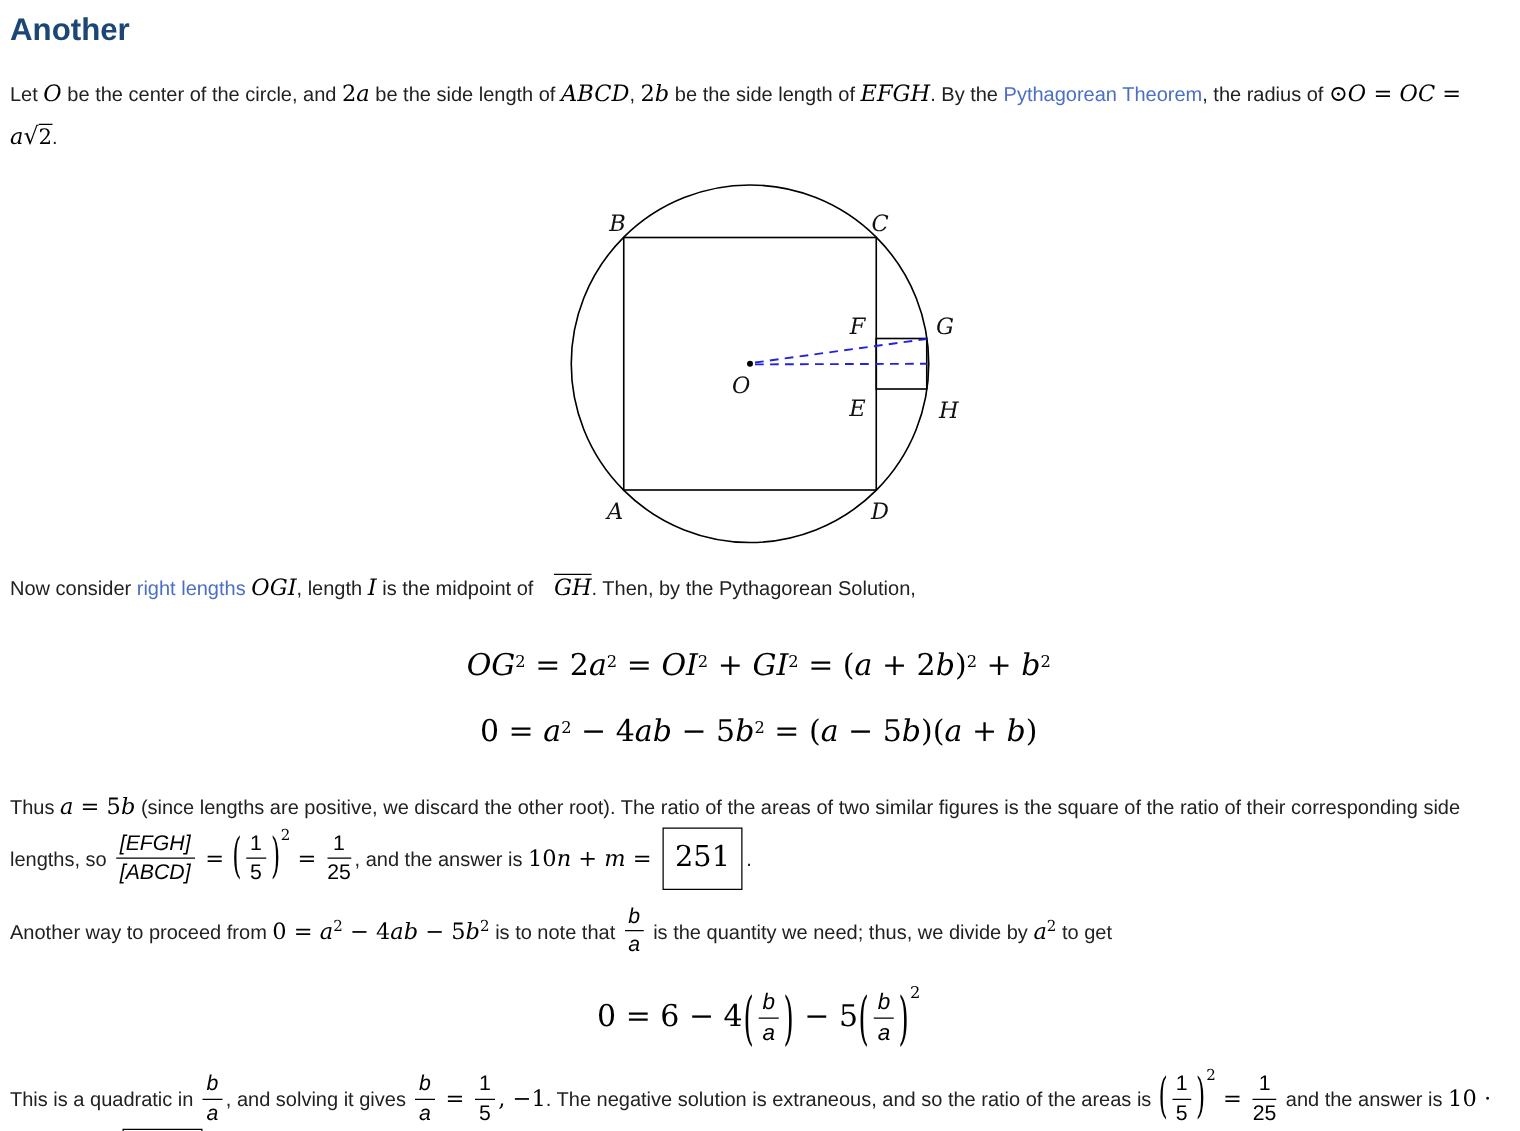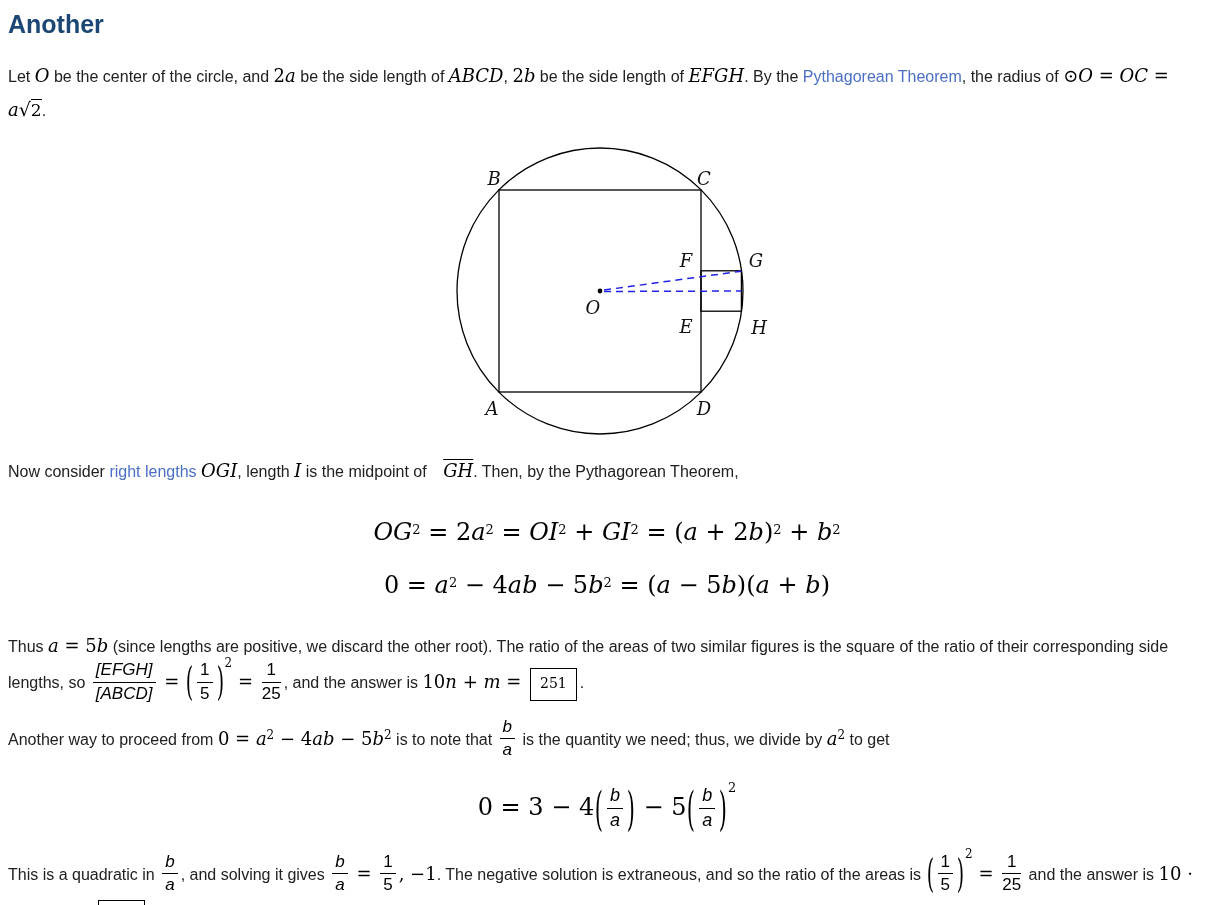--- a/index.html
+++ b/index.html
@@ -39,21 +39,21 @@
   .fn{display:block;border-bottom:1.3px solid #000;padding:0 3px 1px;}
   .fd{display:block;padding-top:1px;}
   .fn.i,.fd.i{font-style:italic;}
   .bp{
     display:inline-block;font-family:"DejaVu Serif",serif;font-size:18px;
     vertical-align:middle;line-height:1;color:var(--c-math);
     transform:scaleY(2.15) scaleX(1.05);margin:0 1px;position:relative;top:-2px;
   }
   .mbox{
     display:inline-block;border:1.3px solid #000;padding:2px 9px 3px;
-    font-family:"DejaVu Serif",serif;font-size:14px;margin:0 3px;color:var(--c-math);
+    font-family:"DejaVu Serif",serif;font-size:23px;margin:0 3px;color:var(--c-math);
   }
   
   .eq{text-align:center;margin:8px 0;line-height:1.9;max-width:1200px;}
   .eq .mi,.eq .mr,.eq .mol{font-size:24px;}
   .eq sup.ms,.eq sup.mhs{font-size:13px;}
   .eq .frac{font-size:18px;}
   .eq .bp{font-size:20px;transform:scaleY(2.3) scaleX(1.05);}
   .eqblock{margin:22px 0 20px 0;}
   
   .diagram{width:340px;margin:14px auto 10px auto;}
@@ -85,28 +85,28 @@
       <text class="dlabel" x="55" y="274" text-anchor="middle">A</text>
       <text class="dlabel" x="267" y="274" text-anchor="middle">D</text>
       <text class="dlabel" x="249" y="126" text-anchor="middle">F</text>
       <text class="dlabel" x="319" y="126" text-anchor="middle">G</text>
       <text class="dlabel" x="249" y="192" text-anchor="middle">E</text>
       <text class="dlabel" x="322" y="193" text-anchor="middle">H</text>
       <text class="dlabel" x="156" y="173" text-anchor="middle">O</text>
     </svg>
   </div>
 
-  <p class="para"><span class="bt">Now consider </span><a class="lnk" href="#">right lengths</a><span class="bt"> </span><span class="mi">OGI</span><span class="bt">, length </span><span class="mi">I</span><span class="bt"> is the midpoint of </span><span class="mol">GH</span><span class="bt">. Then, by the Pythagorean Theorem,</span></p>
+  <p class="para"><span class="bt">Now consider </span><a class="lnk" href="#">right lengths</a><span class="bt"> </span><span class="mi">OGI</span><span class="bt">, length </span><span class="mi">I</span><span class="bt"> is the midpoint of </span><span class="mol">GH</span><span class="bt">. Then, by the Pythagorean Solution,</span></p>
 
   <div class="eqblock">
     <div class="eq"><span class="mi">OG</span><sup class="ms">2</sup><span class="mr"> = 2</span><span class="mi">a</span><sup class="ms">2</sup><span class="mr"> = </span><span class="mi">OI</span><sup class="ms">2</sup><span class="mr"> + </span><span class="mi">GI</span><sup class="ms">2</sup><span class="mr"> = (</span><span class="mi">a</span><span class="mr"> + 2</span><span class="mi">b</span><span class="mr">)</span><sup class="ms">2</sup><span class="mr"> + </span><span class="mi">b</span><sup class="ms">2</sup></div>
     <div class="eq"><span class="mr">0 = </span><span class="mi">a</span><sup class="ms">2</sup><span class="mr"> − 4</span><span class="mi">ab</span><span class="mr"> − 5</span><span class="mi">b</span><sup class="ms">2</sup><span class="mr"> = (</span><span class="mi">a</span><span class="mr"> − 5</span><span class="mi">b</span><span class="mr">)(</span><span class="mi">a</span><span class="mr"> + </span><span class="mi">b</span><span class="mr">)</span></div>
   </div>
 
   <p class="para"><span class="bt">Thus </span><span class="mi">a</span><span class="mr"> = 5</span><span class="mi">b</span><span class="bt"> (since lengths are positive, we discard the other root). The ratio of the areas of two similar figures is the square of the ratio of their corresponding side lengths, so </span><span class="frac"><span class="fn i">[EFGH]</span><span class="fd i">[ABCD]</span></span><span class="mr"> = </span><span class="bp">(</span><span class="frac"><span class="fn r">1</span><span class="fd r">5</span></span><span class="bp">)</span><sup class="mhs">2</sup><span class="mr"> = </span><span class="frac"><span class="fn r">1</span><span class="fd r">25</span></span><span class="bt">, and the answer is </span><span class="mr">10</span><span class="mi">n</span><span class="mr"> + </span><span class="mi">m</span><span class="mr"> = </span><span class="mbox">251</span><span class="bt">.</span></p>
 
   <p class="para"><span class="bt">Another way to proceed from </span><span class="mr">0 = </span><span class="mi">a</span><sup class="ms">2</sup><span class="mr"> − 4</span><span class="mi">ab</span><span class="mr"> − 5</span><span class="mi">b</span><sup class="ms">2</sup><span class="bt"> is to note that </span><span class="frac"><span class="fn i">b</span><span class="fd i">a</span></span><span class="bt"> is the quantity we need; thus, we divide by </span><span class="mi">a</span><sup class="ms">2</sup><span class="bt"> to get</span></p>
 
-  <div class="eq eqblock"><span class="mr">0 = 3 − 4</span><span class="bp">(</span><span class="frac"><span class="fn i">b</span><span class="fd i">a</span></span><span class="bp">)</span><span class="mr"> − 5</span><span class="bp">(</span><span class="frac"><span class="fn i">b</span><span class="fd i">a</span></span><span class="bp">)</span><sup class="mhs">2</sup></div>
+  <div class="eq eqblock"><span class="mr">0 = 6 − 4</span><span class="bp">(</span><span class="frac"><span class="fn i">b</span><span class="fd i">a</span></span><span class="bp">)</span><span class="mr"> − 5</span><span class="bp">(</span><span class="frac"><span class="fn i">b</span><span class="fd i">a</span></span><span class="bp">)</span><sup class="mhs">2</sup></div>
 
   <p class="para"><span class="bt">This is a quadratic in </span><span class="frac"><span class="fn i">b</span><span class="fd i">a</span></span><span class="bt">, and solving it gives </span><span class="frac"><span class="fn i">b</span><span class="fd i">a</span></span><span class="mr"> = </span><span class="frac"><span class="fn r">1</span><span class="fd r">5</span></span><span class="mr">, −1</span><span class="bt">. The negative solution is extraneous, and so the ratio of the areas is </span><span class="bp">(</span><span class="frac"><span class="fn r">1</span><span class="fd r">5</span></span><span class="bp">)</span><sup class="mhs">2</sup><span class="mr"> = </span><span class="frac"><span class="fn r">1</span><span class="fd r">25</span></span><span class="bt"> and the answer is </span><span class="mr">10 ⋅ 25 + 1 = </span><span class="mbox">251</span><span class="bt">.</span></p>
 
 </div>
 
 </body></html>

